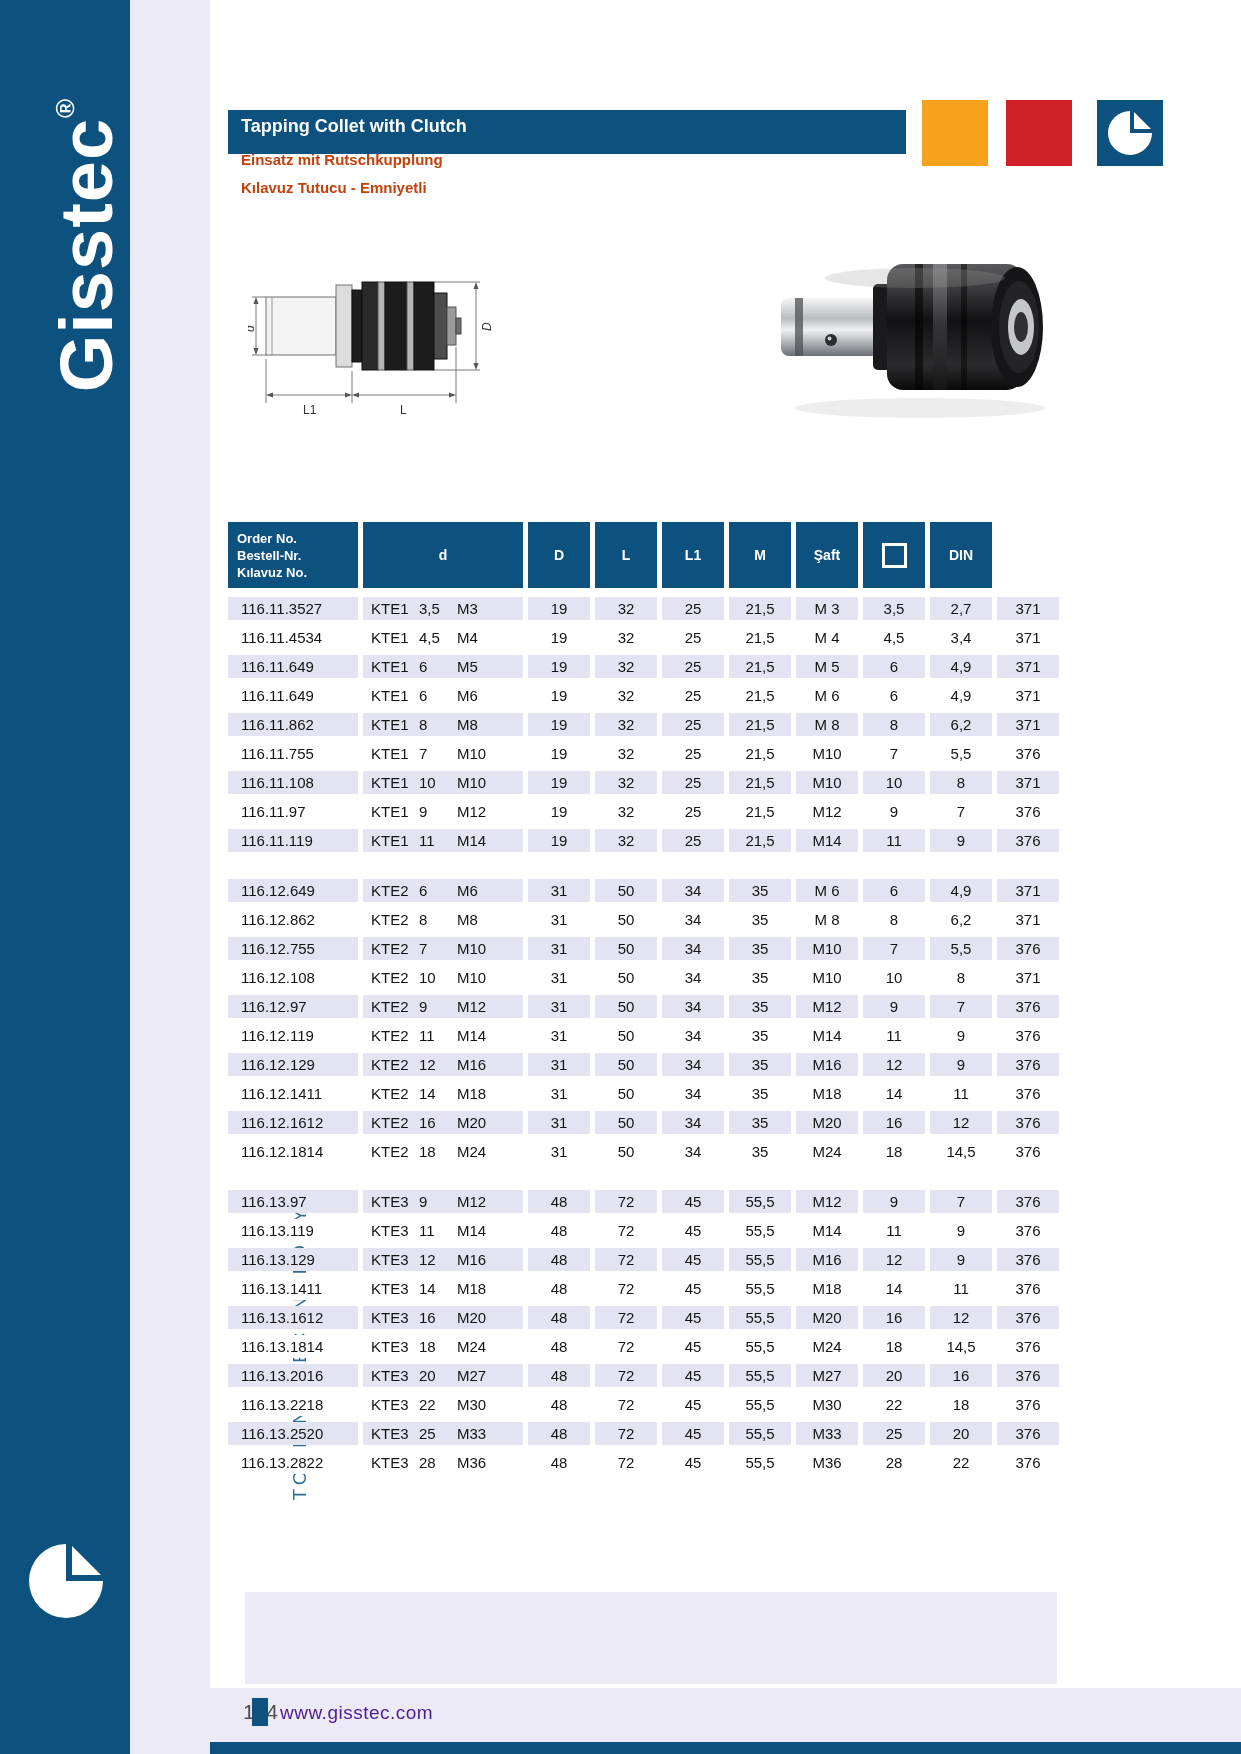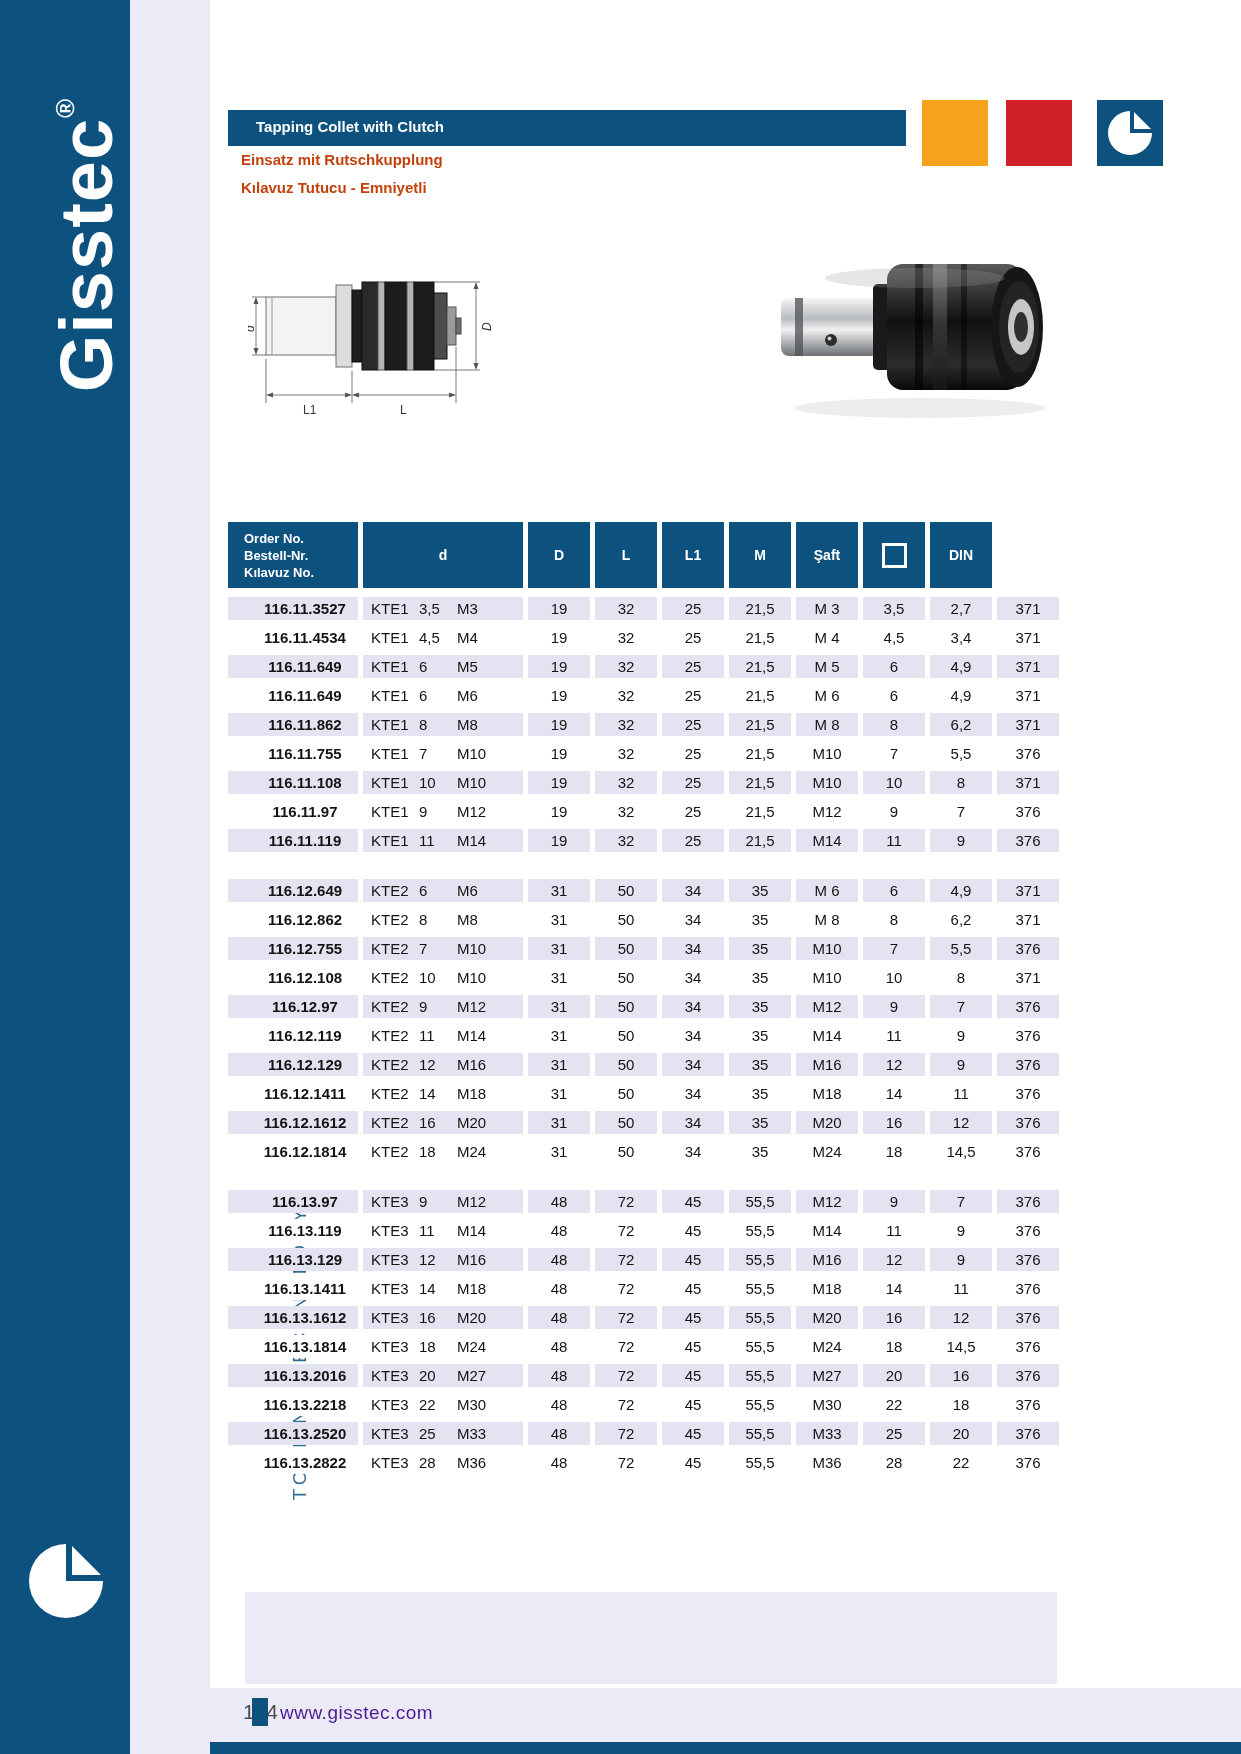--- a/index.html
+++ b/index.html
@@ -17,52 +17,52 @@
   }
   .brand-vertical .reg{font-size:26px;vertical-align:38px;font-weight:bold;}
   .strip-text{
     position:absolute;left:-10px;top:1340px;width:364px;height:26px;
     transform:rotate(-90deg);color:#0d527f;font-size:19px;font-weight:400;
     letter-spacing:4px;text-align:center;white-space:nowrap;opacity:.85;
   }
   .sidebar-mark{position:absolute;left:28px;top:1542px;}
   
   .title-bar{
-    position:absolute;left:228px;top:110px;width:678px;height:36px;background:#0d527f;
-    color:#fff;font-size:15px;font-weight:bold;line-height:33px;padding-left:28px;box-sizing:border-box;
+    position:absolute;left:228px;top:110px;width:678px;height:44px;background:#0d527f;
+    color:#fff;font-size:18px;font-weight:bold;line-height:33px;padding-left:13px;box-sizing:border-box;
   }
   .subtitle{position:absolute;left:241px;font-size:15px;font-weight:bold;color:#c2410c;}
   .subtitle.de{top:151px;}
   .subtitle.tr{top:179px;}
   .sq-orange{position:absolute;left:922px;top:100px;width:66px;height:66px;background:#f6a21c;}
   .sq-red{position:absolute;left:1006px;top:100px;width:66px;height:66px;background:#cf2127;}
   .sq-logo{position:absolute;left:1097px;top:100px;width:66px;height:66px;background:#0d527f;}
   
   .tech-drawing{position:absolute;left:248px;top:235px;}
   .product-photo{position:absolute;left:765px;top:222px;}
   
   .spec-table{position:absolute;left:228px;top:522px;width:835px;}
   .thead-row,.trow{display:grid;grid-template-columns:130px 160px repeat(8,62px);column-gap:5px;}
   .thead-row{margin-bottom:9px;}
   .th{
     background:#0d527f;color:#ffffff;height:66px;font-size:13px;font-weight:600;
     display:flex;flex-direction:column;justify-content:center;box-sizing:border-box;
   }
-  .th.lbl{padding-left:16px;line-height:17px;}
+  .th.lbl{padding-left:9px;line-height:17px;}
   .th.num{align-items:center;font-size:14px;}
   .th .sq{display:inline-block;width:19px;height:19px;border:3px solid #ffffff;}
   .trow{margin-bottom:6px;}
   .trow.group-start{margin-top:27px;}
   .td{
     height:23px;line-height:23px;font-size:15px;text-align:center;color:#141414;
     box-sizing:border-box;white-space:nowrap;
   }
   .trow.odd .td{background:#e3e3f1;}
   .trow.even .td{background:#ffffff;}
-  .td.order{text-align:center;padding-left:24px;font-weight:bold;}
+  .td.order{text-align:left;padding-left:13px;}
   .td.desc{text-align:left;padding-left:8px;display:flex;}
   .td.desc .model{width:48px;}
   .td.desc .size{width:38px;}
   
   .footer-block{position:absolute;left:245px;top:1592px;width:812px;height:92px;background:#eceaf6;}
   .footer-band{position:absolute;left:210px;top:1688px;width:1031px;height:54px;background:#eceaf6;}
   .page-number{position:absolute;left:215px;top:1700px;font-size:21px;color:#4c4c4e;margin-left:28px;}
   .footer-cube{position:absolute;left:252px;top:1698px;width:16px;height:28px;background:#0d527f;}
   .site-link{position:absolute;left:280px;top:1702px;font-size:19px;color:#4c1d95;letter-spacing:.5px;}
   .bottom-bar{position:absolute;left:210px;top:1742px;width:1031px;height:12px;background:#0d527f;}

